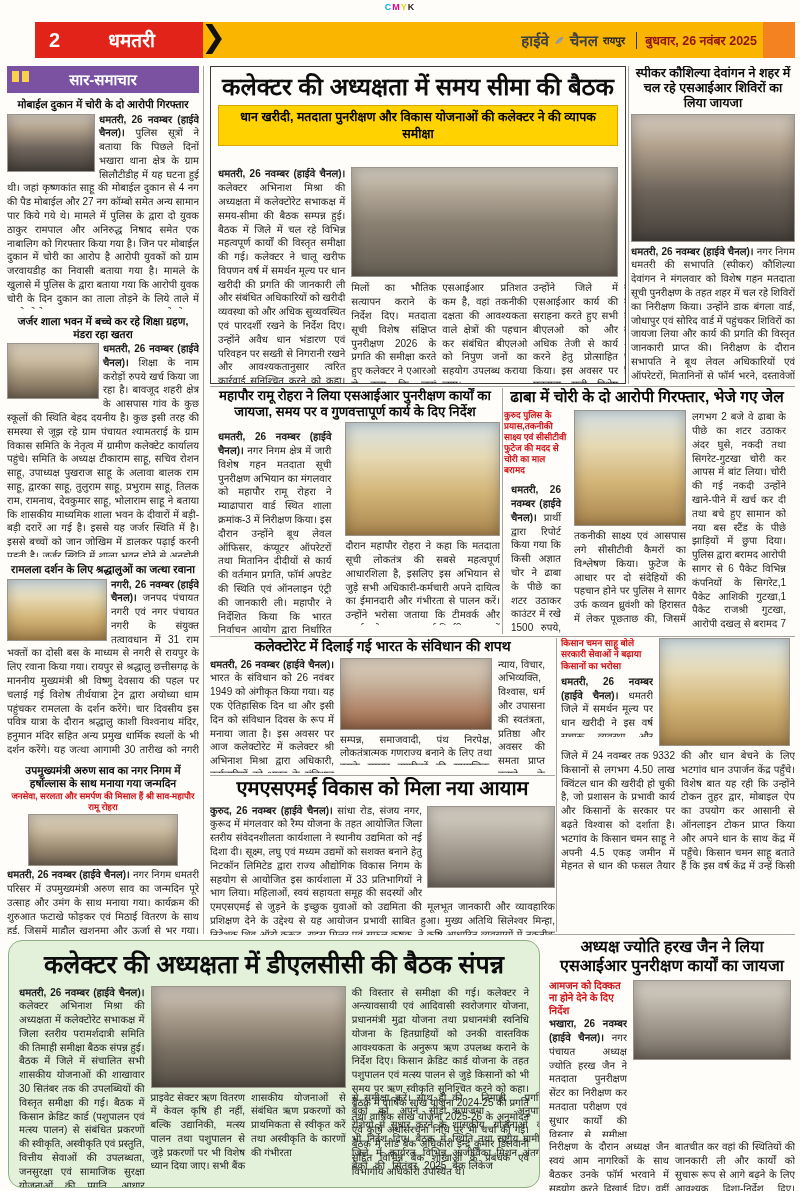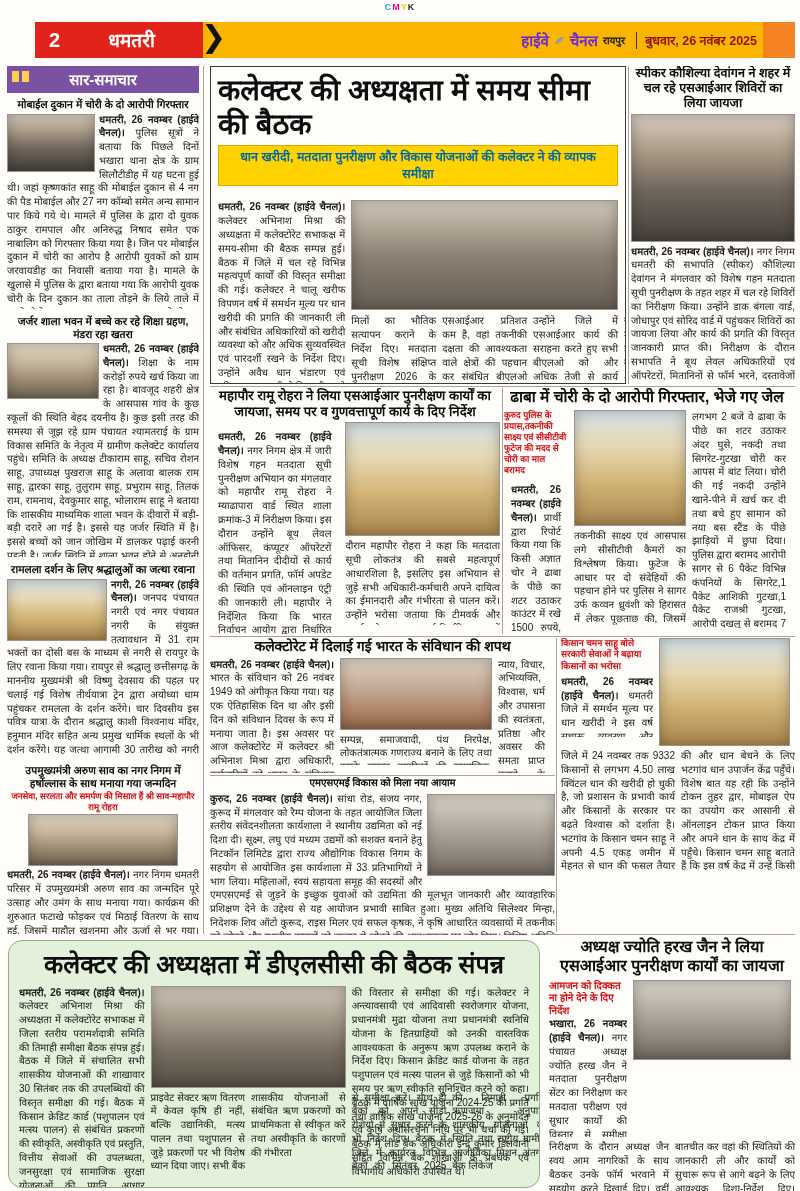--- a/index.html
+++ b/index.html
@@ -26,41 +26,41 @@
   .hrule{position:absolute;height:1px;background:#a7a49e;}
   
   .cmyk{position:absolute;top:2px;left:0;right:0;text-align:center;font-size:9px;font-weight:bold;letter-spacing:1px;}
   .cmyk b{font-weight:bold;}
   .mast{position:absolute;top:22px;left:35px;width:728px;height:36px;background:#f9b500;}
   .mast-red{position:absolute;left:0;top:0;width:168px;height:36px;background:#e2231a;display:flex;align-items:center;}
   .pagenum{color:#fff;font-size:20px;font-weight:bold;margin:0 0 0 14px;}
   .edition{color:#fff;font-size:19px;font-weight:bold;margin:0 auto;}
   .chev{position:absolute;left:166px;top:-3px;font-size:30px;font-weight:bold;color:#111;}
   .mast-right{position:absolute;right:6px;top:0;height:36px;display:flex;align-items:center;gap:5px;}
-  .brand{color:#6d28d9;font-size:15px;font-weight:bold;}
+  .brand{color:#404040;font-size:15px;font-weight:bold;}
   .leaf{width:11px;height:11px;}
   .city{font-size:10px;font-weight:bold;color:#222;padding-right:6px;}
   .mdate{border-left:1.5px solid #333;padding-left:8px;font-size:12.5px;font-weight:bold;color:#8e1414;}
   .mast-cap{position:absolute;top:22px;left:763px;width:32px;height:36px;background:#f58220;}
   
   .side{left:6px;top:66px;width:198px;height:868px;border-right:1px solid #a7a49e;padding:0 4px 0 1px;}
   .side-head{background:#7a52a1;color:#fff;text-align:center;font-size:15px;font-weight:bold;
              padding:3px 0 4px;position:relative;margin-bottom:4px;}
   .side-head .dec{position:absolute;left:5px;top:5px;width:7px;height:11px;background:#f9d14a;}
   .side-head .dec2{left:15px;}
   .sart{margin-bottom:5px;overflow:hidden;}
   .sart h3{font-size:10.6px;text-align:center;margin:1px 0 2px;}
   .sart .sub-red{font-size:8.6px;text-align:center;display:block;margin-bottom:2px;}
   .fl{float:left;margin:1px 4px 1px 0;}
   .phc{display:block;margin:1px auto 2px;}
   
   .lead{left:210px;top:66px;width:416px;height:318px;border:1.5px solid #3a3a3a;padding:4px 7px;}
-  .lead h1{font-size:29px;text-align:left;margin:2px 0 4px;}
-  .ystrip{background:#ffd200;color:#0369a1;font-weight:bold;font-size:12.5px;text-align:center;
-          padding:2px 18px 3px;margin-bottom:14px;border:1px solid #d8a800;}
+  .lead h1{font-size:24px;text-align:center;margin:2px 0 4px;}
+  .ystrip{background:#ffd200;color:#000000;font-weight:bold;font-size:12.5px;text-align:center;
+          padding:2px 18px 3px;margin-bottom:21px;border:1px solid #d8a800;}
   .lead-row{display:flex;gap:6px;height:236px;}
   .lead-c1{width:128px;}
   .lead-right{width:268px;display:flex;flex-direction:column;gap:4px;}
   .lead-ph{height:110px;}
   .lead-cols{height:118px;}
   
   .speaker{left:631px;top:66px;width:164px;height:318px;}
   .speaker h2{font-size:12.6px;text-align:center;margin-bottom:3px;}
   .speaker .ph{height:128px;margin-bottom:3px;}
   
@@ -90,21 +90,21 @@
   
   .paddy{left:558px;top:638px;width:237px;height:294px;padding-left:3px;}
   .paddy h2{font-size:14.5px;text-align:center;margin-bottom:3px;}
   .paddy-row{display:flex;gap:6px;margin-bottom:3px;}
   .paddy-a{width:92px;}
   .paddy-a .sub-red{font-size:9px;display:block;margin-bottom:3px;}
   .paddy .ph{width:131px;height:108px;}
   .paddy-body{height:128px;}
   
   .msme{left:210px;top:777px;width:345px;height:158px;}
-  .msme h2{font-size:10px;text-align:center;margin-bottom:3px;}
+  .msme h2{font-size:20px;text-align:center;margin-bottom:3px;}
   .msme .ph{float:right;width:128px;height:82px;margin:2px 0 2px 5px;}
   
   .dlcc{left:8px;top:940px;width:532px;height:248px;background:#e3f0da;border:1.5px solid #8fae85;
         border-radius:14px;padding:7px 10px;}
   .dlcc h1{font-size:25px;text-align:center;margin:2px 0 6px;}
   .dlcc-row{display:flex;gap:6px;}
   .dlcc-l{width:126px;height:196px;}
   .dlcc-m{width:196px;}
   .dlcc-m .ph{height:102px;margin-bottom:3px;}
   .dlcc-m .cols2{height:90px;}

